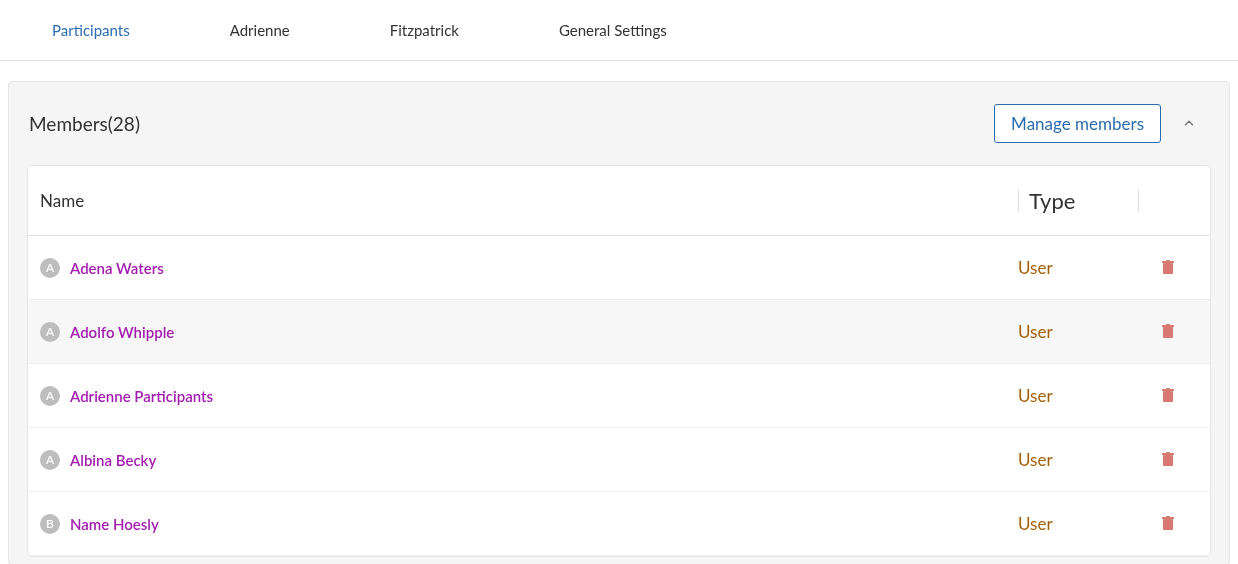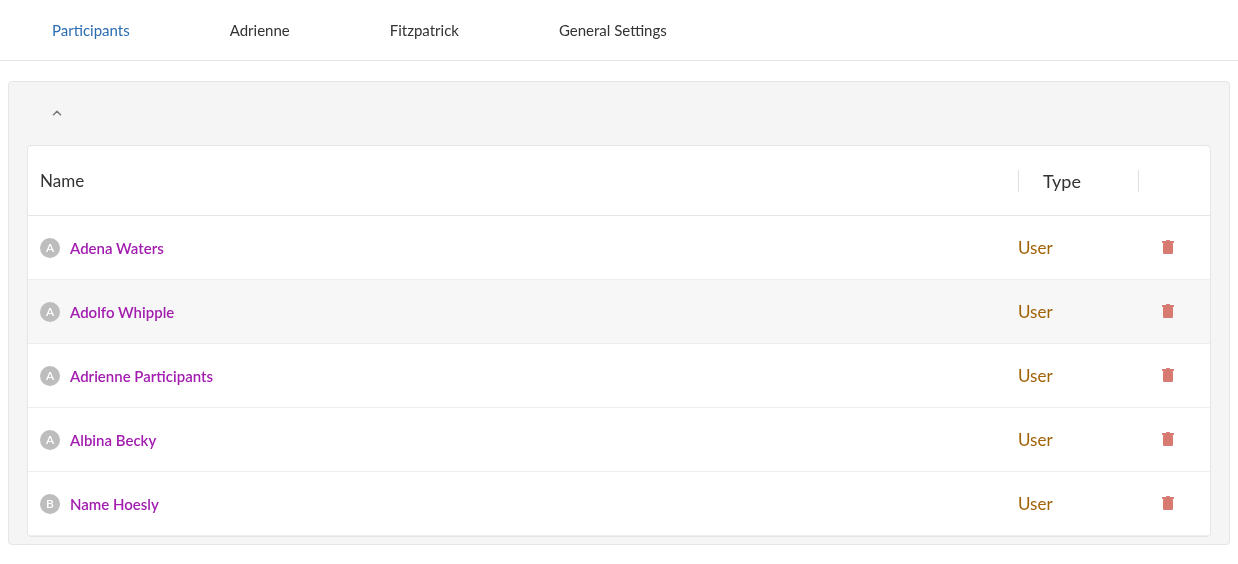--- a/index.html
+++ b/index.html
@@ -68,24 +68,24 @@
     .thead {
       display: flex;
       align-items: center;
       height: 70px;
       border-bottom: 1px solid #e5e5e5;
       padding: 0 12px;
     }
     .col-name { flex: 1; font-size: 17px; color: #333; padding-left: 0; }
     .col-type {
       width: 120px;
-      font-size: 18px;
+      font-size: 22px;
       color: #333;
       border-left: 1px solid #e0e0e0;
-      padding-left: 24px;
+      padding-left: 10px;
       height: 22px;
       display: flex;
       align-items: center;
     }
     .col-del {
       width: 60px;
       border-left: 1px solid #e0e0e0;
       height: 22px;
     }
     .row {
@@ -140,20 +140,24 @@
 
 <div class="tabs">
   <div class="tab active">Participants</div>
   <div class="tab">Adrienne</div>
   <div class="tab">Fitzpatrick</div>
   <div class="tab">General Settings</div>
 </div>
 
 <div class="panel">
   <div class="panel-header">
+    <div class="panel-title">
+      <span>Members</span><span>(</span><span>28</span><span>)</span>
+    </div>
+    <button class="manage-btn">Manage members</button>
     <div class="chevron-wrap">
       <svg width="14" height="14" viewBox="0 0 24 24" fill="none" stroke="#777" stroke-width="2.5" stroke-linecap="round" stroke-linejoin="round">
           <polyline points="18 15 12 9 6 15"></polyline>
         </svg>
     </div>
   </div>
 
   <div class="table-wrap">
     <div class="thead">
       <div class="col-name">Name</div>

